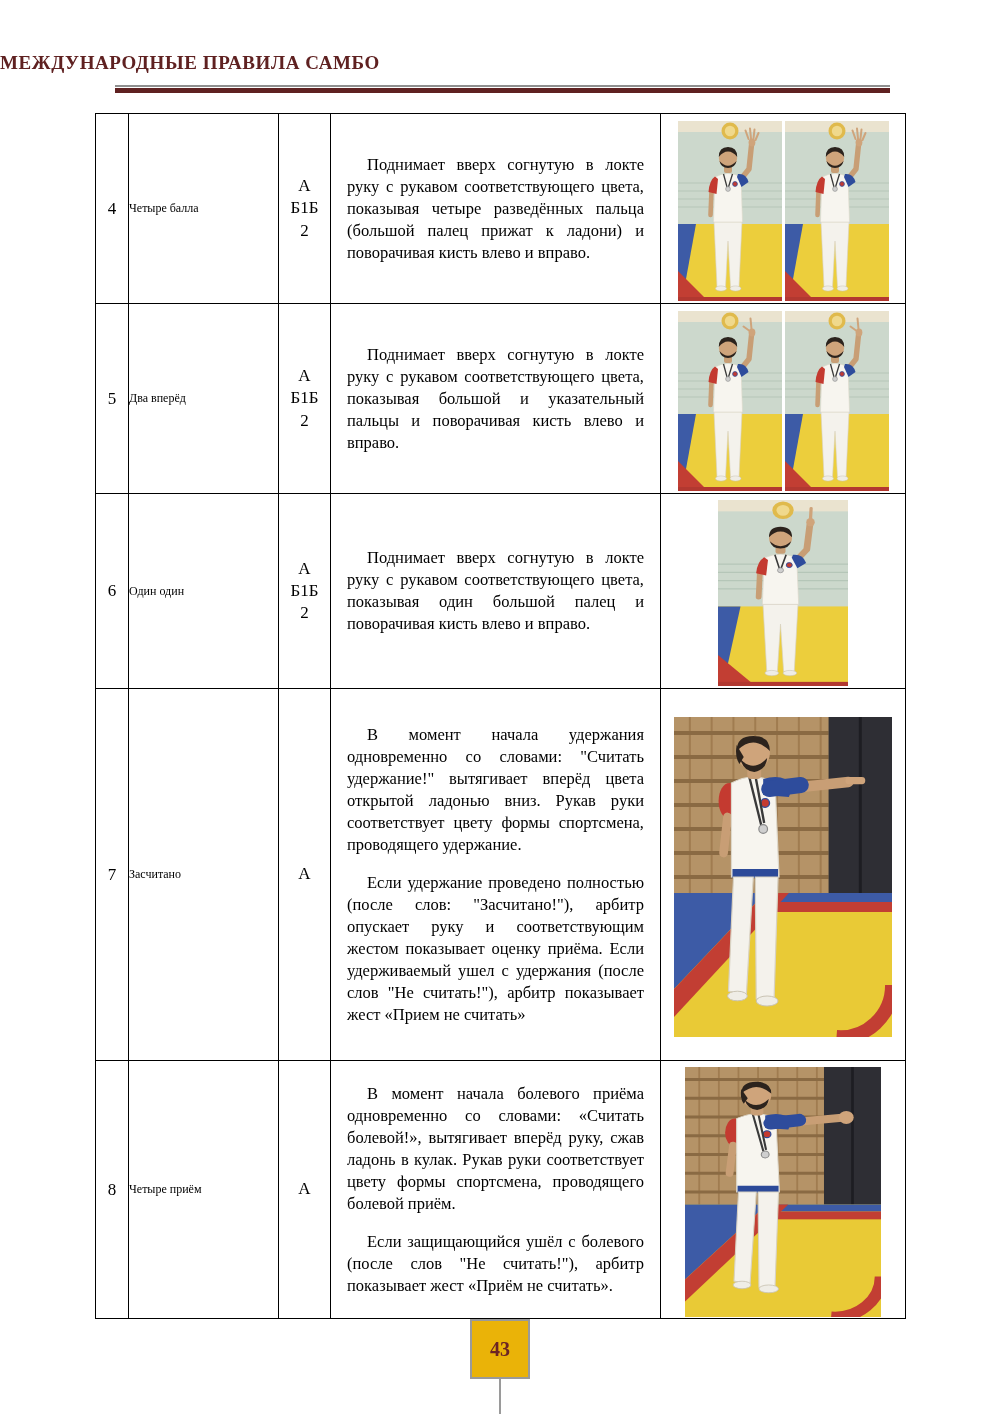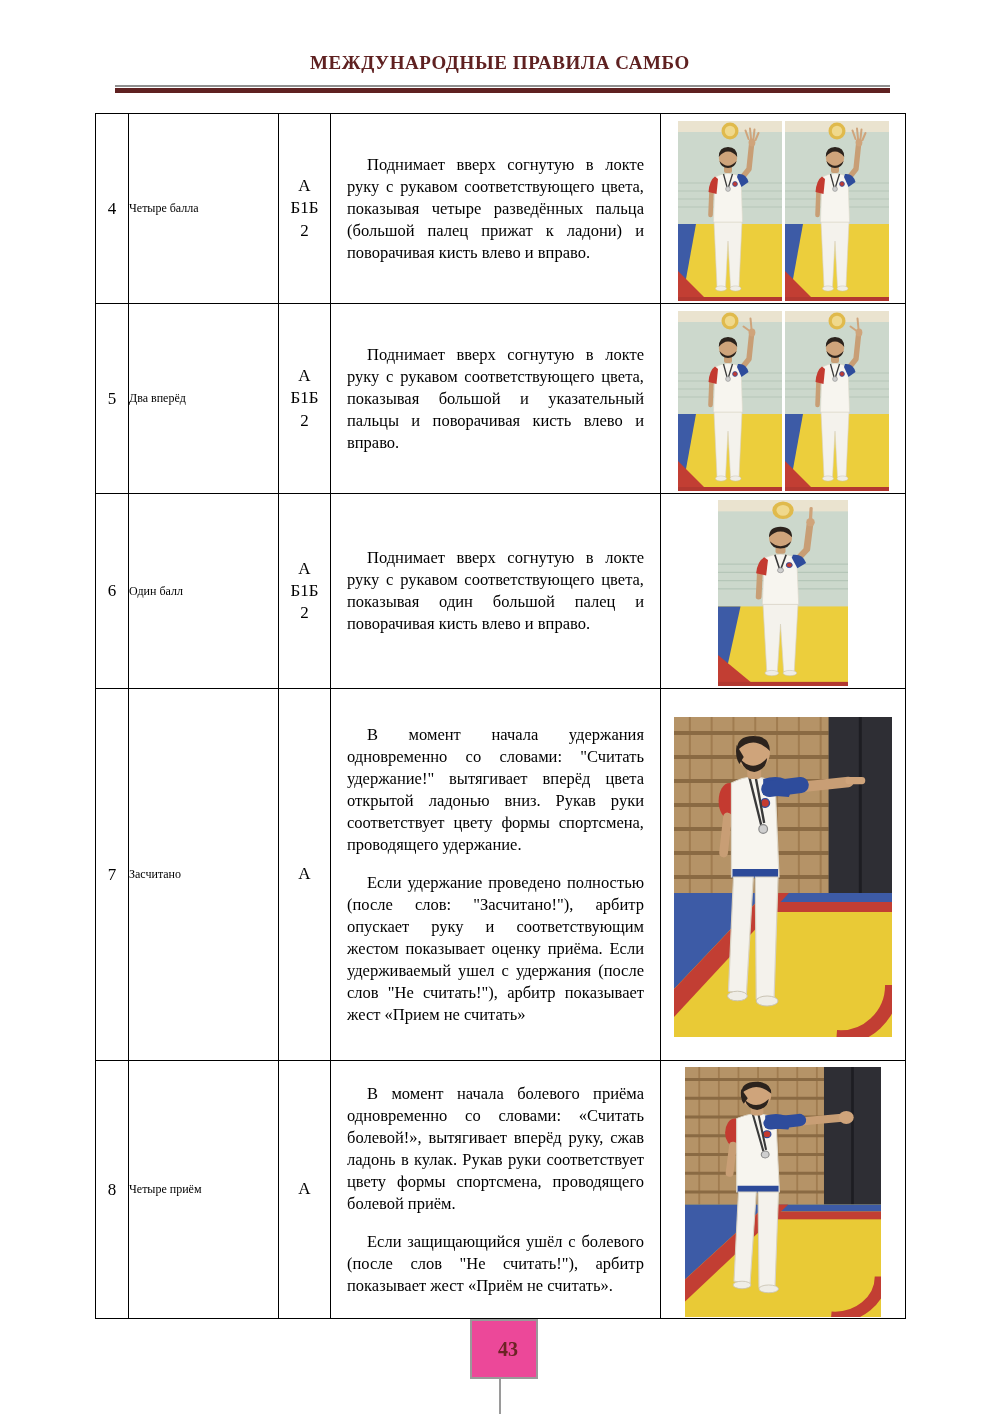--- a/index.html
+++ b/index.html
@@ -1,20 +1,20 @@
 <!DOCTYPE html>
 <html lang="ru"><head>
 <meta charset="utf-8">
 <style>
   html,body{margin:0;padding:0;background:#ffffff;}
   .page{position:relative;width:1000px;height:1414px;background:#ffffff;
         font-family:"Liberation Serif","DejaVu Serif",serif;color:#000;overflow:hidden;}
 
   
-  .title{position:absolute;top:52px;left:0;width:1000px;text-align:center;
+  .title{position:absolute;top:52px;left:0;width:1000px;
          font-size:19px;font-weight:bold;letter-spacing:.6px;color:#5f2121;}
   .rule{position:absolute;top:85px;left:115px;width:775px;}
   .rule-thin{height:2px;background:#8f8f8f;}
   .rule-thick{height:5px;background:#5f2121;margin-top:1px;}
 
   
   table.rules{position:absolute;left:95px;top:113px;width:810px;
               border-collapse:collapse;table-layout:fixed;}
   table.rules td{border:1px solid #000;vertical-align:middle;padding:0;}
   .h190{height:190px;} .h195{height:195px;} .h372{height:372px;} .h258{height:258px;}
@@ -33,21 +33,21 @@
   .ph-prof-tall{width:218px;height:320px;}
   .ph-prof{width:196px;height:250px;}
 
   
   .skinline{stroke:#cfa47b;stroke-width:2;stroke-linecap:round;fill:none;}
   .skinfill{fill:#cfa47b;}
 
   
   .pagebox{position:absolute;left:470px;top:1319px;width:56px;height:56px;
            border:2px solid #9a9a9a;display:flex;align-items:center;justify-content:center;
-           font-size:20px;font-weight:bold;color:#6b2424;background:#ec4899;padding-left:8px;}
+           font-size:20px;font-weight:bold;color:#6b2424;background:#eab308;}
   .pageline{position:absolute;left:499px;top:1377px;width:2px;height:37px;background:#9a9a9a;}
 </style>
 </head>
 <body>
 
 <div class="page">
 
   <svg style="position:absolute;width:0;height:0" aria-hidden="true">
     <defs>
       <symbol id="front-scene" viewBox="0 0 104 180">
@@ -222,21 +222,21 @@
                     <line x1="71" y1="19.5" x2="65.5" y2="15.5"></line>
                   </g>
               </svg>
             </div>
           </div>
         </td>
       </tr>
 
       <tr class="h195">
         <td class="num"><span>6</span></td>
-        <td class="name"><span>Один балл</span></td>
+        <td class="name"><span>Один один</span></td>
         <td class="code">
           <div>А</div>
           <div>Б1Б</div>
           <div>2</div>
         </td>
         <td class="desc">
           <p>Поднимает вверх согнутую в локте руку с рукавом соответствующего цвета, показывая один большой палец и поворачивая кисть влево и вправо.</p>
         </td>
         <td class="photos">
           <div class="ph-wrap">

